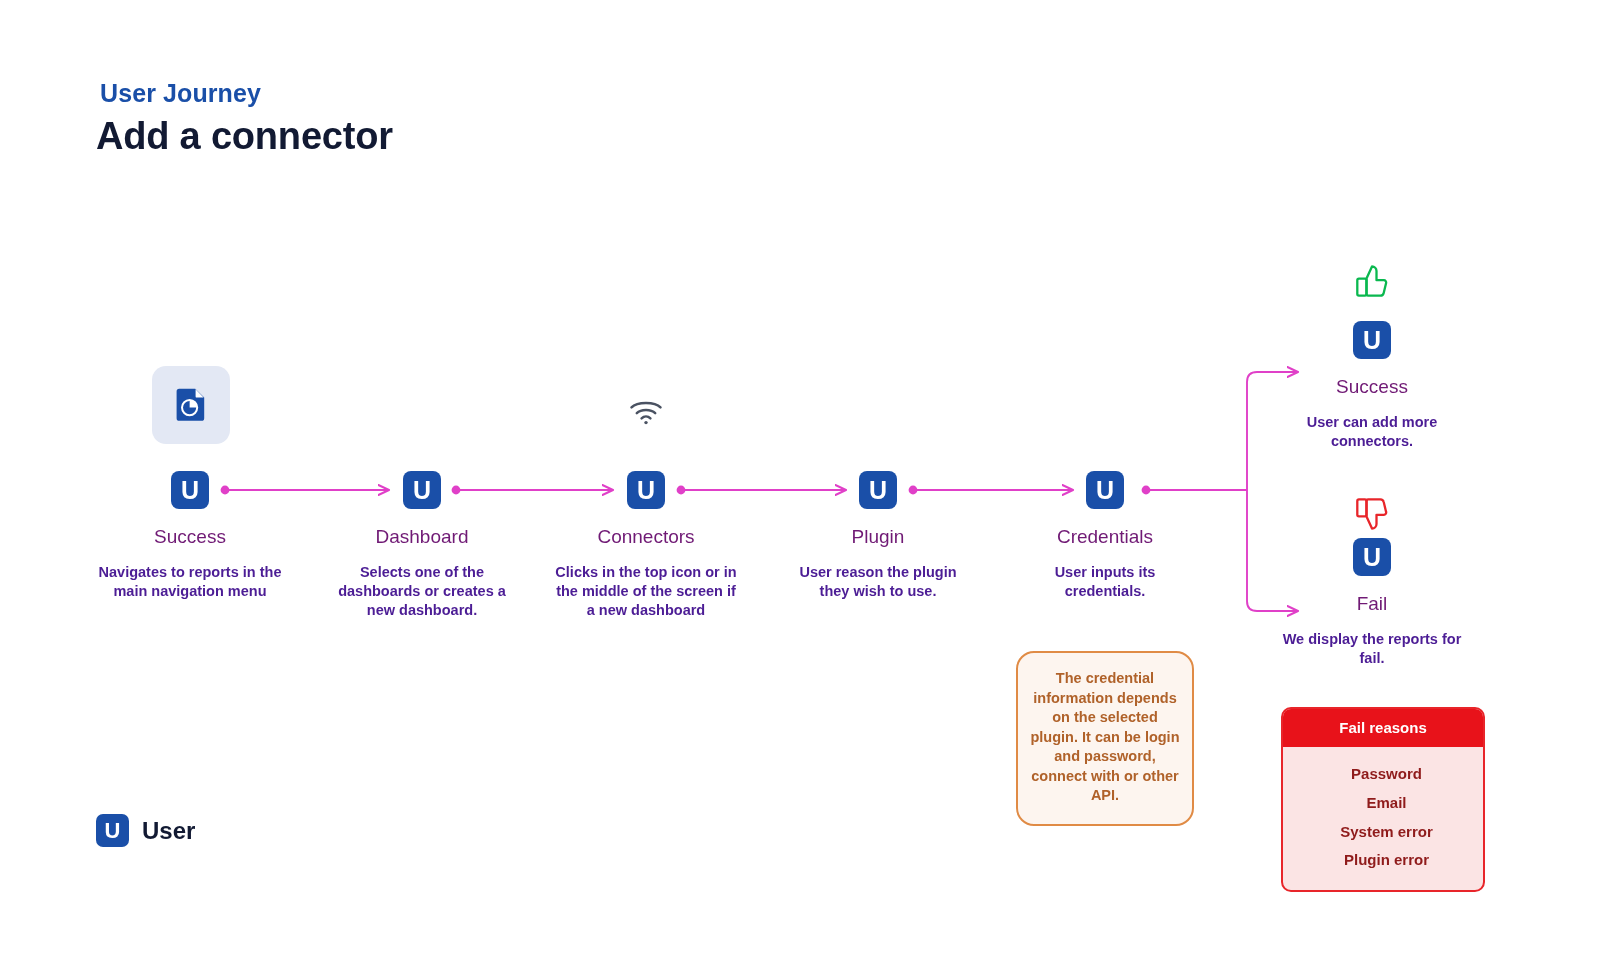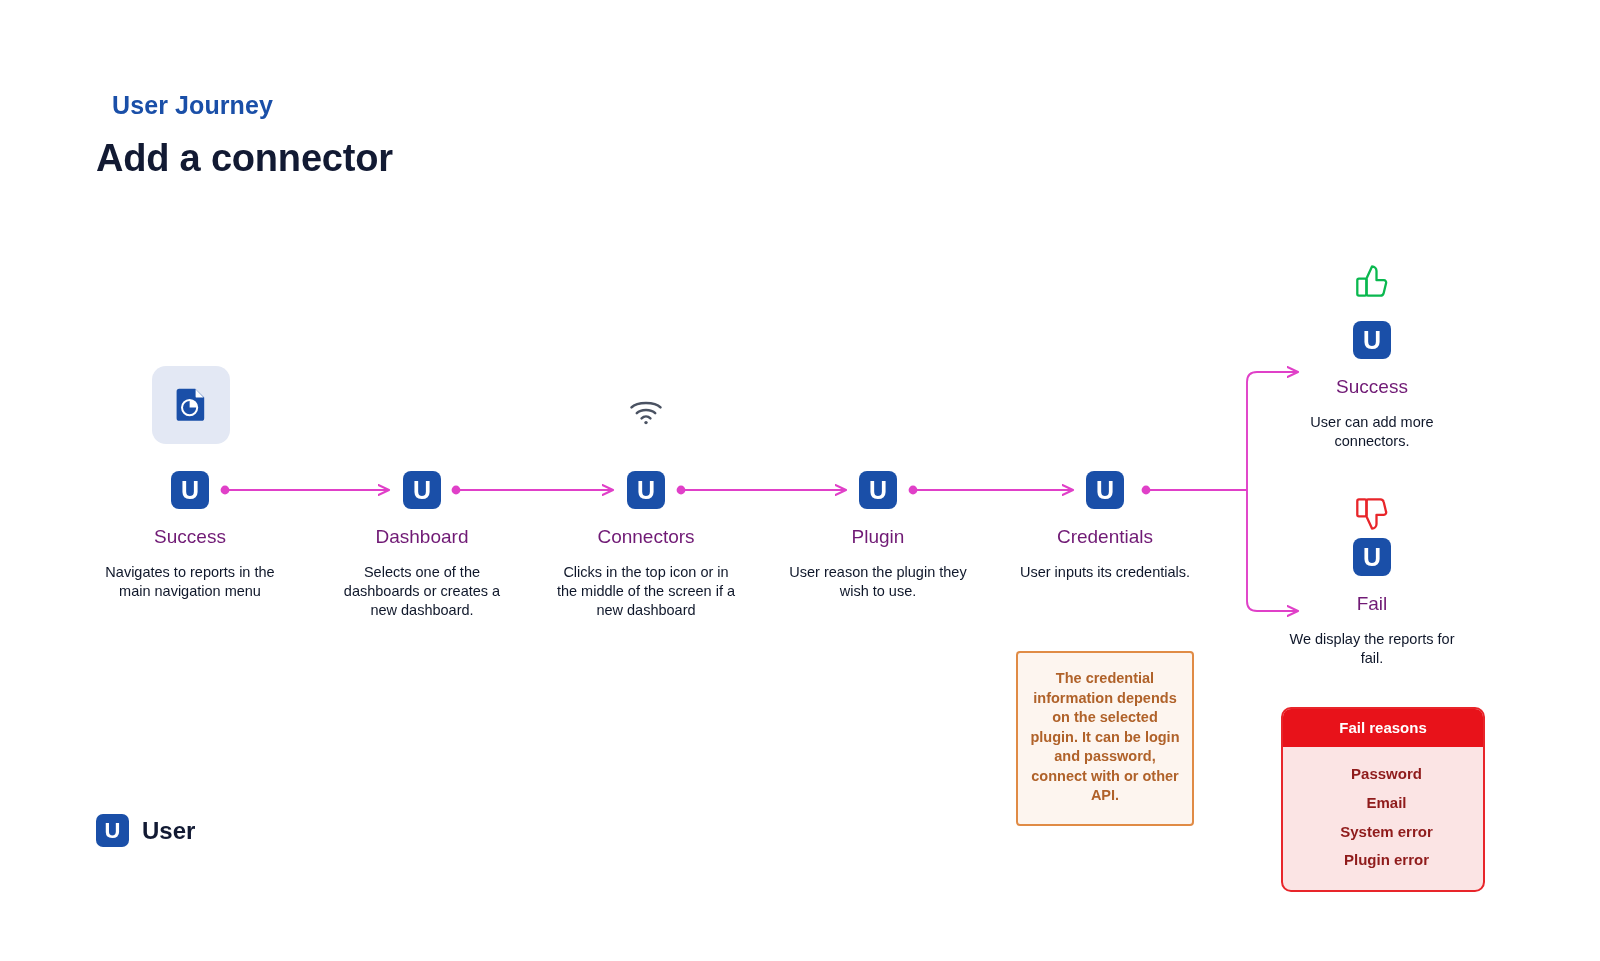--- a/index.html
+++ b/index.html
@@ -25,21 +25,21 @@
     position: absolute;
     left: 96px;
     top: 74px;
   }
   .eyebrow {
     font-size: 25px;
     font-weight: bold;
     color: #1a4fa8;
     letter-spacing: 0.1px;
     line-height: 1.2;
-    margin: 16px;
+    margin: 4px;
   }
   .page-title {
     font-size: 38px;
     font-weight: bold;
     color: #121a33;
     line-height: 1.2;
     margin: 6px 0 12px 0;
     letter-spacing: -0.2px;
   }
 
@@ -64,24 +64,25 @@
   }
   .node-title {
     font-size: 19px;
     font-weight: normal;
     color: #701a75;
     margin-top: 17px;
     line-height: 1.2;
   }
   .node-desc {
     font-size: 14.5px;
-    color: #0f172a;
+    color: #4c1d95;
     line-height: 1.33;
     margin-top: 14px;
     padding: 0 8px;
+    font-weight: bold;
   }
 
   
   .tile {
     position: absolute;
     width: 78px;
     height: 78px;
     border-radius: 14px;
     background: #e3e8f4;
     display: flex;
@@ -107,21 +108,21 @@
 
   
   .note {
     position: absolute;
     left: 1016px;
     top: 651px;
     width: 178px;
     box-sizing: border-box;
     background: #fdf5ef;
     border: 2px solid #e08b45;
-    border-radius: 4px;
+    border-radius: 18px;
     padding: 16px 10px 18px 10px;
     text-align: center;
     color: #b0622a;
     font-size: 14.5px;
     font-weight: bold;
     line-height: 1.35;
   }
 
   
   .fail-card {

